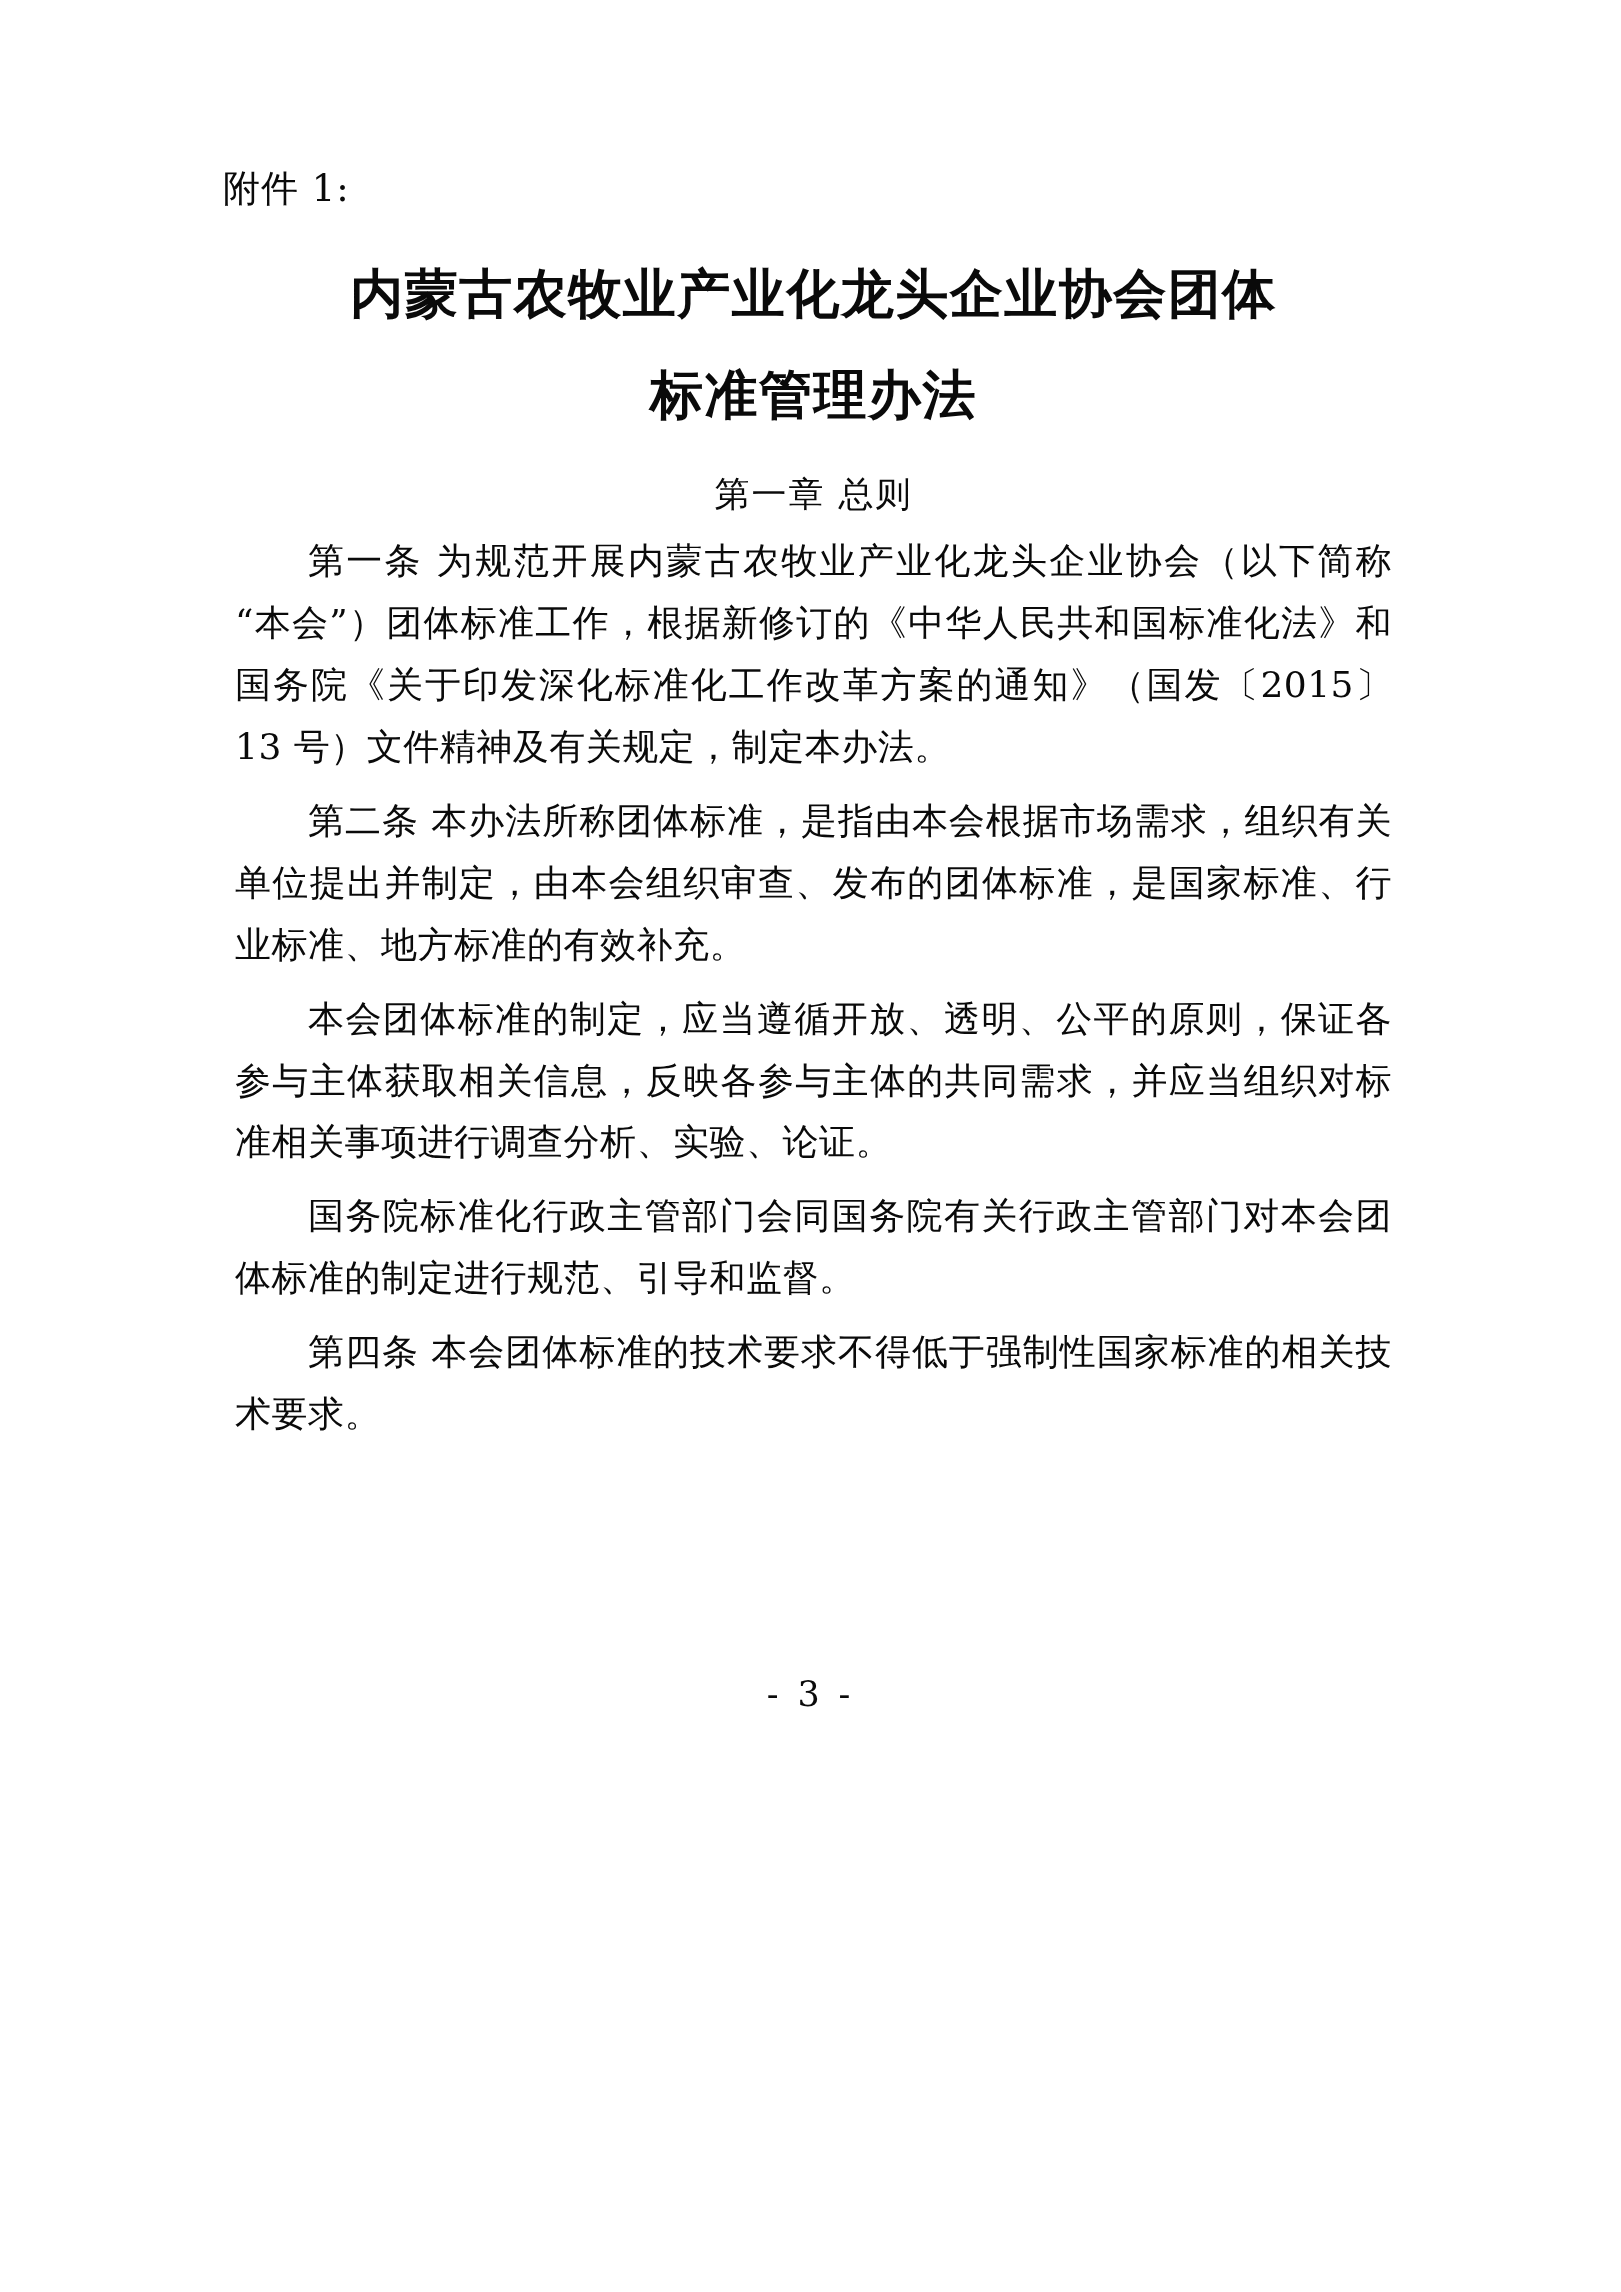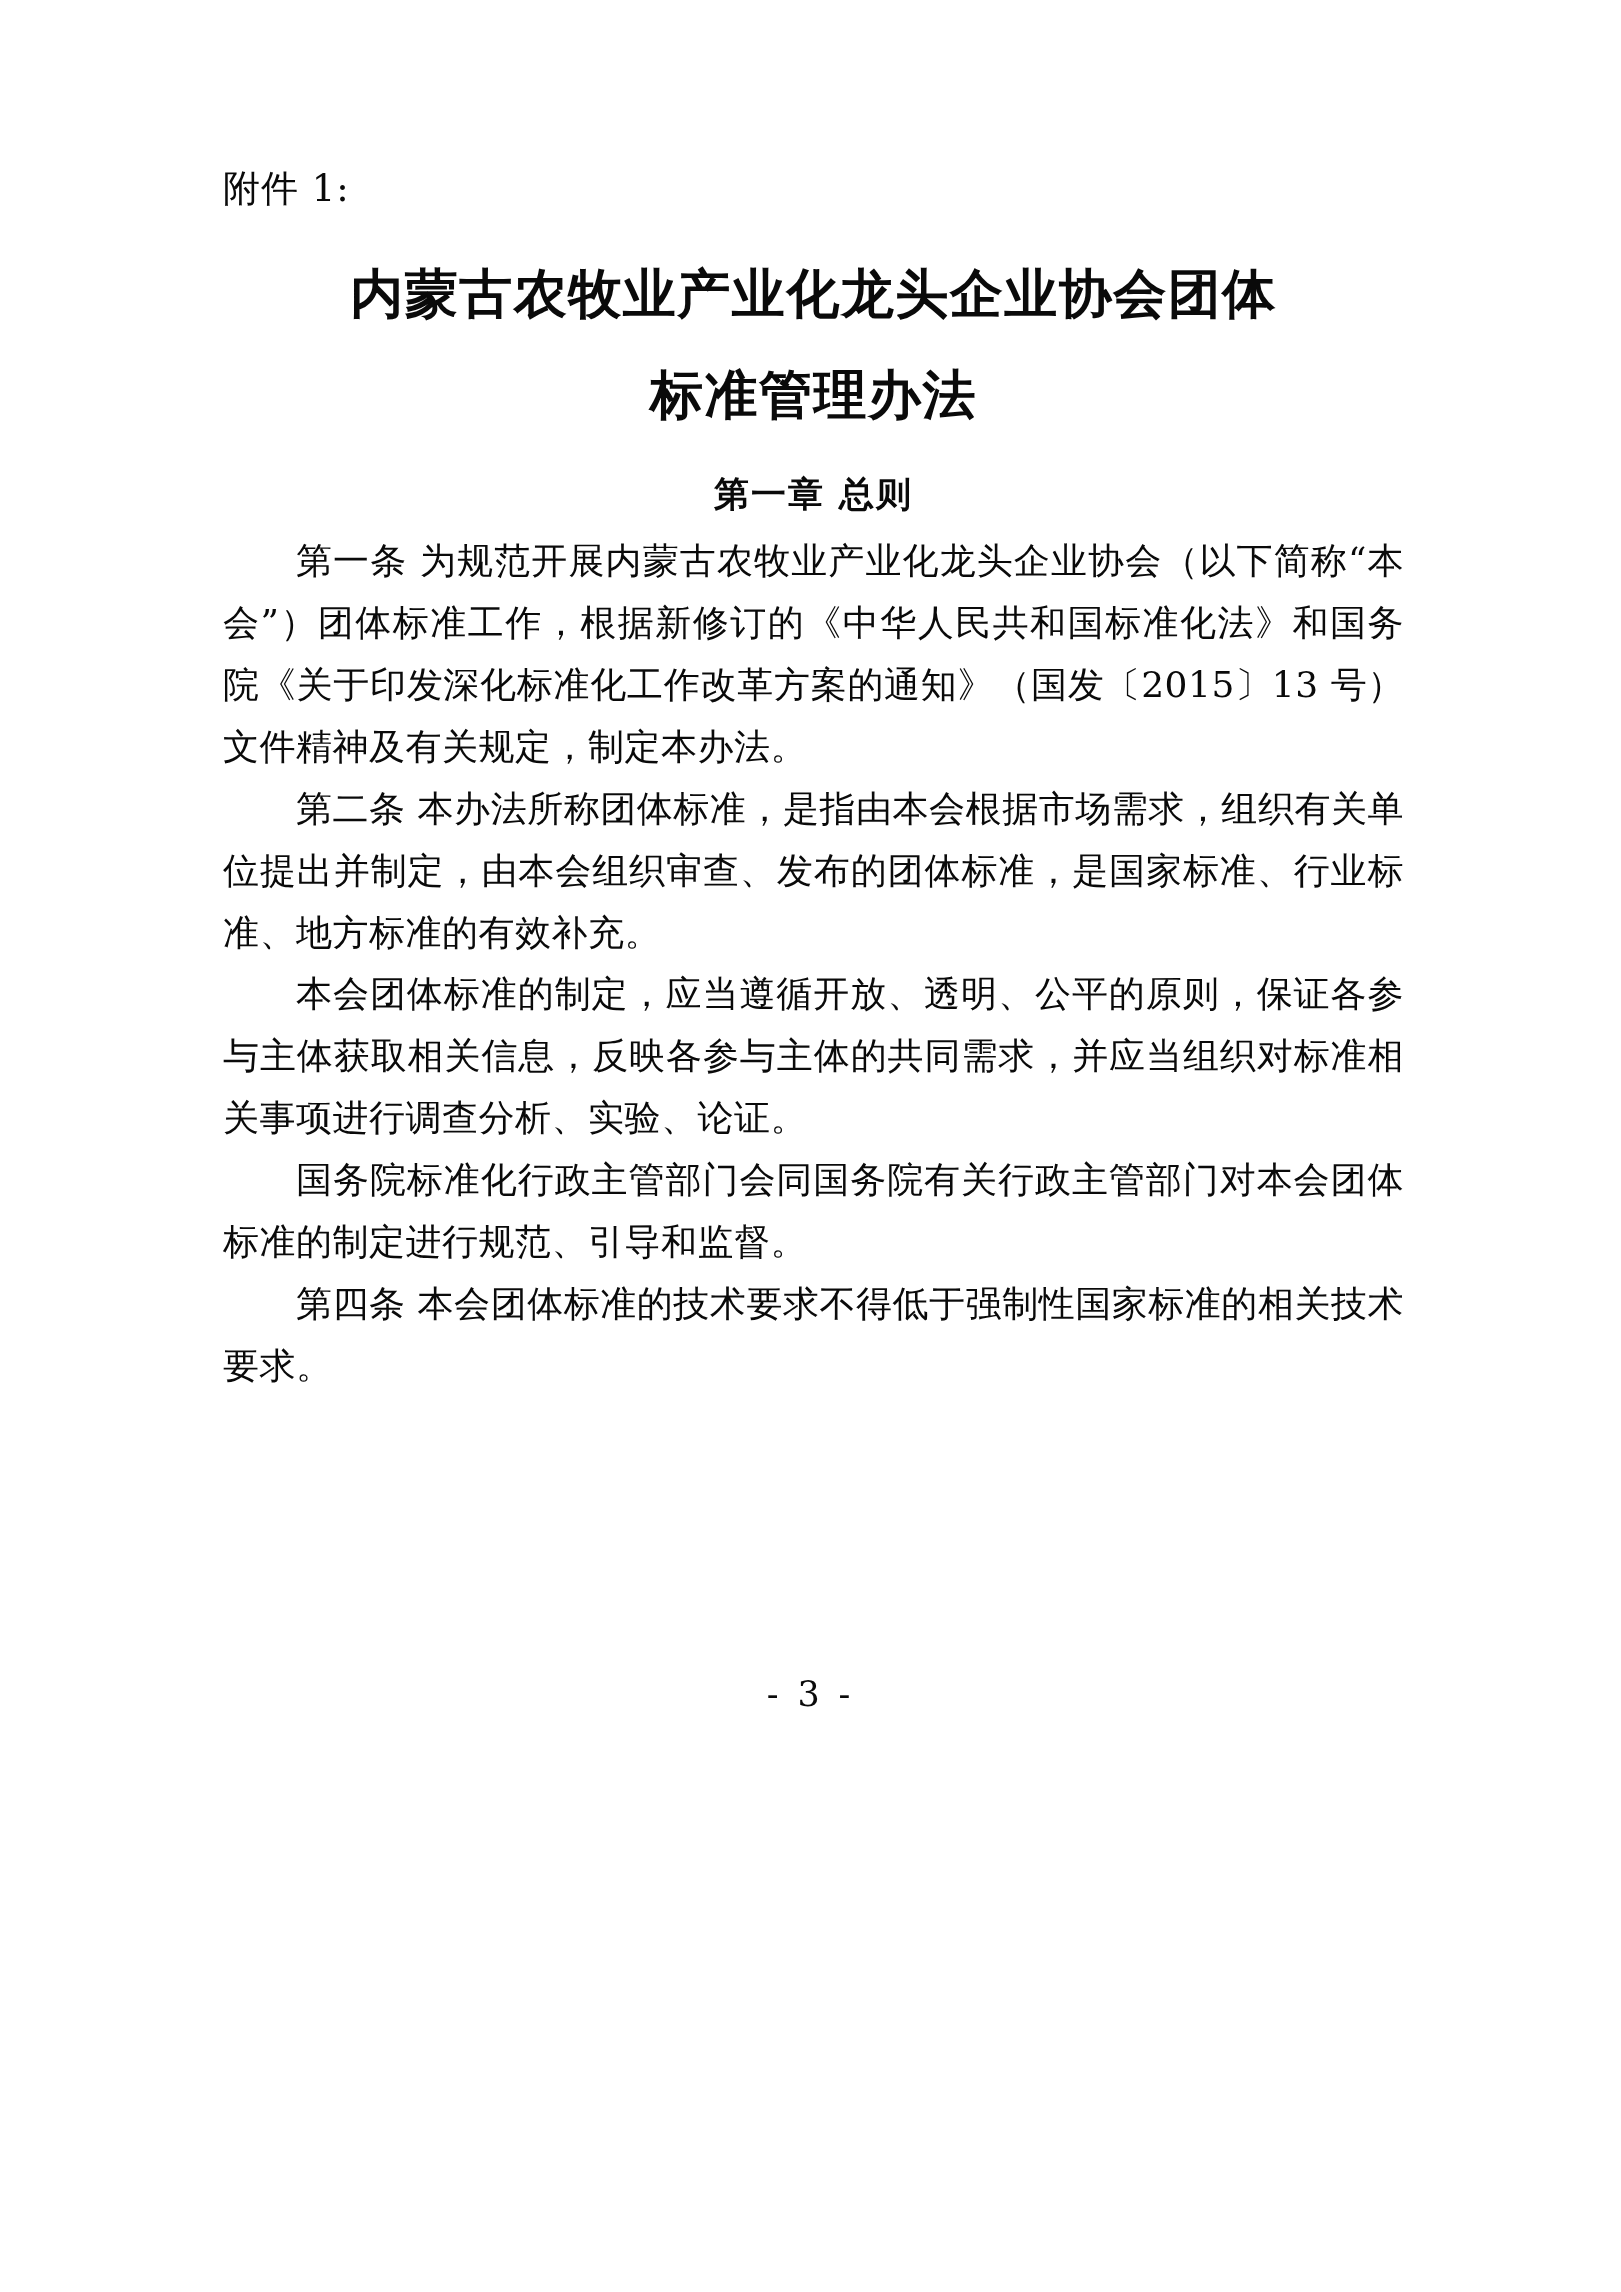--- a/index.html
+++ b/index.html
@@ -38,27 +38,27 @@
     line-height: 1.9;
     letter-spacing: 1.5px;
     margin: 0;
   }
   .doc-title .line {
     display: block;
   }
   .chapter-heading {
     text-align: center;
     font-family: "DejaVu Sans", "Liberation Sans", sans-serif;
-    font-weight: bold;
+    font-weight: normal;
     font-size: 35px;
     letter-spacing: 2px;
     margin: 25.5px 0 11.8px 0;
   }
   .body-text p {
-    margin: 0;
+    margin: 12px;
     font-size: 36px;
     line-height: 1.72;
     text-align: justify;
     text-justify: inter-ideograph;
     text-indent: 73px;
     letter-spacing: 0.5px;
   }
   .page-number {
     position: absolute;
     left: 0;

